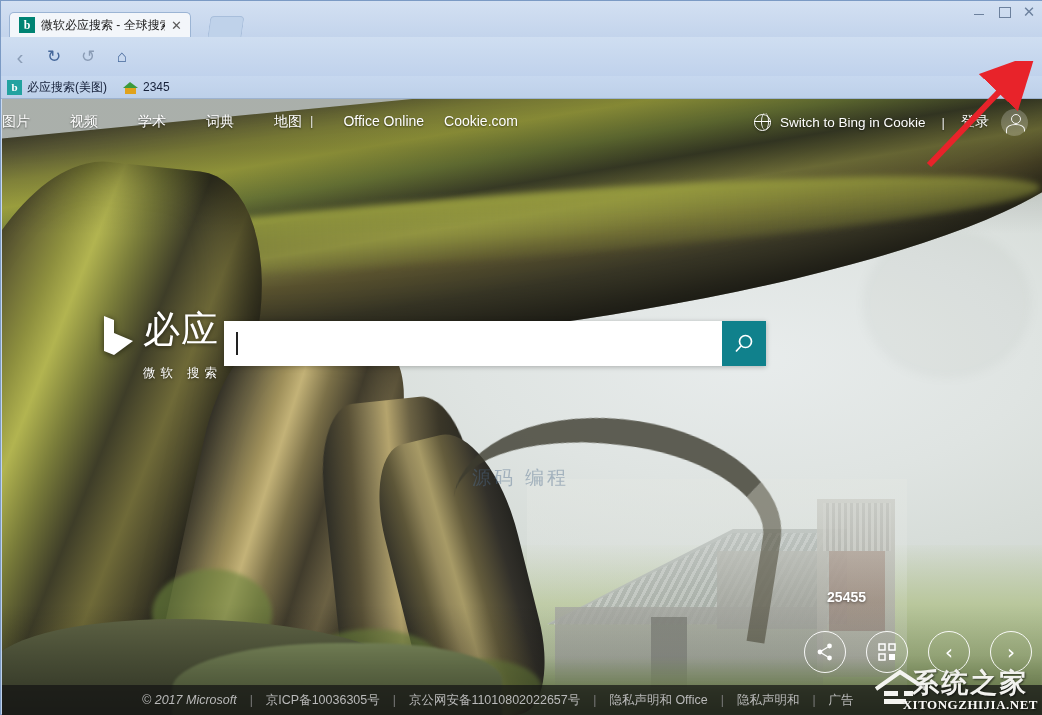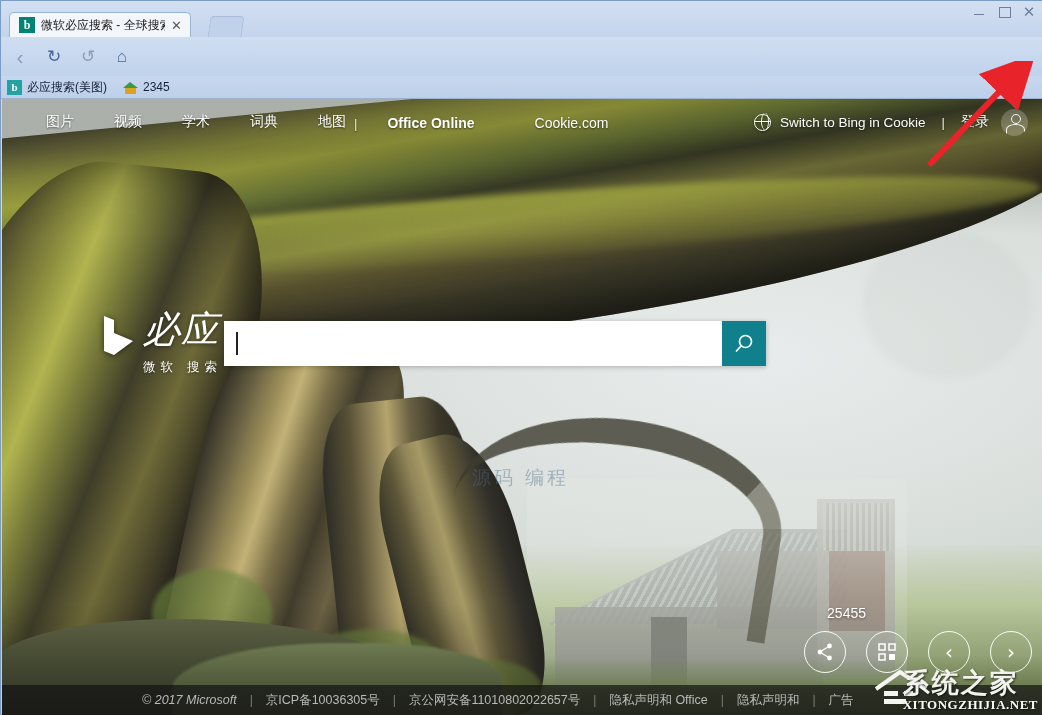--- a/index.html
+++ b/index.html
@@ -318,32 +318,32 @@
   #bg-veil {
     position: absolute; inset: 0;
     background: linear-gradient(to bottom, rgba(0,0,0,.18) 0 8%, rgba(0,0,0,0) 22% 82%, rgba(0,0,0,.30) 100%);
   }
 
   
   #bing-nav {
     position: absolute; left: 0; top: 0; width: 1040px; height: 46px;
     display: flex; align-items: center;
   }
-  #bing-nav-left { display: flex; align-items: flex-end; padding-left: 44px; }
+  #bing-nav-left { display: flex; align-items: flex-start; }
   #bing-nav-left .nav-link {
     color: #fff; font-size: 14px; text-decoration: none; cursor: pointer;
     text-shadow: 0 1px 2px rgba(0,0,0,.55);
     white-space: nowrap;
   }
   #bing-nav-left .cn { margin-right: 40px; }
   #bing-nav-left .sep {
     color: rgba(255,255,255,.85); margin: 0 30px 0 8px; font-size: 13px;
     text-shadow: 0 1px 2px rgba(0,0,0,.5);
   }
-  #bing-nav-left .en { margin-right: 60px; font-weight: bold; }
+  #bing-nav-left .en { margin-right: 20px; }
   #bing-nav-right {
     position: absolute; right: 14px; top: 0; height: 46px;
     display: flex; align-items: center; gap: 0;
   }
   #globe-icon {
     width: 17px; height: 17px; border: 1.4px solid #fff; border-radius: 50%;
     position: relative; margin-right: 9px;
     filter: drop-shadow(0 1px 1px rgba(0,0,0,.5));
   }
   #globe-icon::before {
@@ -392,24 +392,23 @@
   #logo-mark {
     width: 34px; height: 56px; position: relative; margin-top: 4px;
   }
   #logo-mark svg { filter: drop-shadow(0 1px 3px rgba(0,0,0,.6)); }
   #logo-text { display: flex; flex-direction: column; }
   #logo-cn {
     font-size: 37px; color: #fff; line-height: 1.02;
     letter-spacing: 1px; font-weight: 400;
     text-shadow: 0 1px 4px rgba(0,0,0,.55);
     font-family: "DejaVu Sans", sans-serif;
-    font-style: italic;
   }
   #logo-sub {
-    font-size: 12.5px; color: #fff; letter-spacing: 5px; margin-top: 10px;
+    font-size: 12.5px; color: #fff; letter-spacing: 5px; margin-top: 16px;
     text-shadow: 0 1px 3px rgba(0,0,0,.5);
     font-family: "DejaVu Sans", sans-serif;
   }
 
   #searchbox {
     position: absolute; left: 222px; top: 222px;
     width: 542px; height: 45px;
     display: flex; box-shadow: 0 1px 5px rgba(0,0,0,.25);
   }
   #search-input {
@@ -422,22 +421,22 @@
     background: #222;
   }
   #search-btn {
     width: 44px; background: #10818c; border: none; cursor: pointer;
     display: flex; align-items: center; justify-content: center;
   }
   #search-btn svg { display: block; }
 
   
   #img-counter {
-    position: absolute; right: 176px; bottom: 94px;
-    color: #fff; font-size: 14px; font-weight: normal;
+    position: absolute; right: 176px; bottom: 110px;
+    color: #fff; font-size: 14px; font-weight: bold;
     text-shadow: 0 1px 3px rgba(0,0,0,.45);
   }
   #bing-controls {
     position: absolute; right: 10px; bottom: 42px;
     display: flex; gap: 20px; align-items: center;
   }
   .ctl {
     width: 42px; height: 42px; border-radius: 50%;
     border: 1.6px solid rgba(255,255,255,.92);
     display: flex; align-items: center; justify-content: center;
@@ -466,21 +465,21 @@
     letter-spacing: -1px; font-family: "DejaVu Sans", sans-serif;
     pointer-events: none;
   }
   #wm-center-sub {
     position: absolute; left: 470px; top: 366px;
     font-size: 19px; color: rgba(80,110,140,.42); letter-spacing: 3px;
     pointer-events: none; font-family: "DejaVu Sans", sans-serif;
   }
   #wm-corner {
     position: absolute; right: 4px; bottom: 2px;
-    pointer-events: none; text-align: left;
+    pointer-events: none; text-align: center;
   }
   #wm-corner-cn {
     font-size: 27px; font-weight: bold; color: #f2f2ee;
     letter-spacing: 2px; line-height: 1;
     text-shadow: 1px 1px 2px rgba(0,0,0,.6);
     font-family: "DejaVu Sans", sans-serif;
   }
   #wm-corner-en {
     font-size: 13px; font-weight: bold; color: #fbfbf8;
     letter-spacing: .5px; margin-top: 1px;

